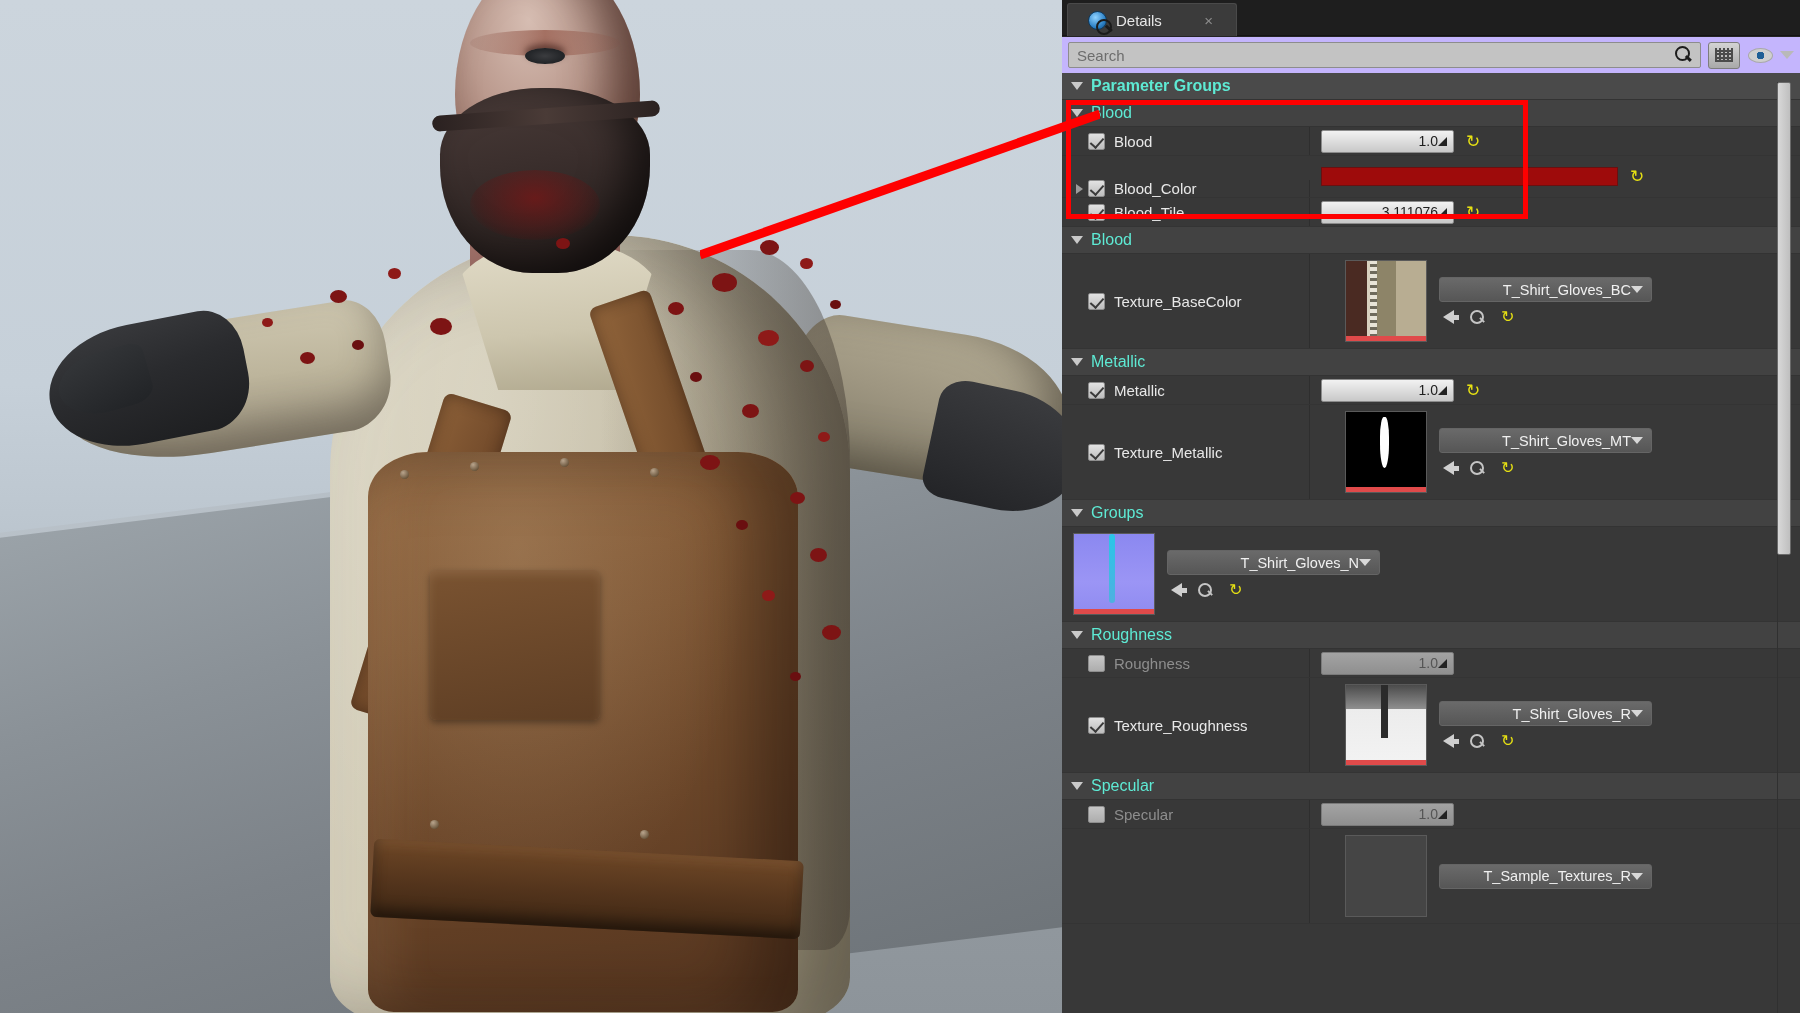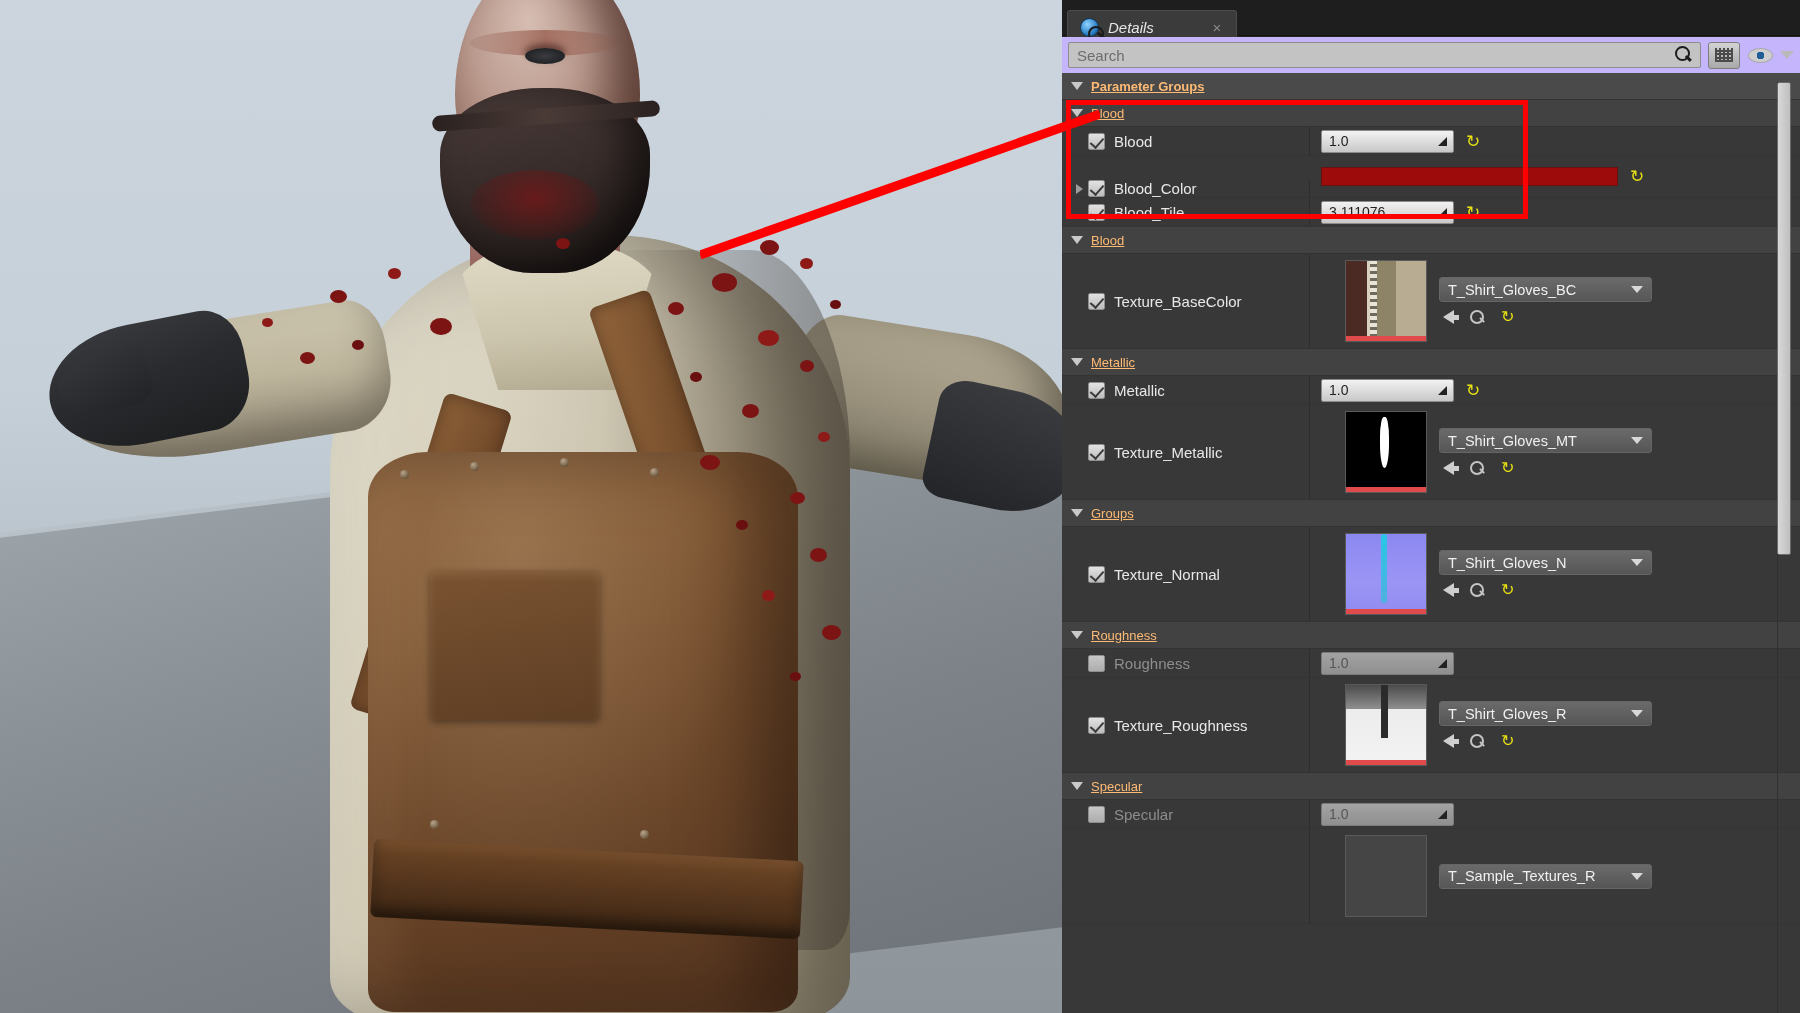--- a/index.html
+++ b/index.html
@@ -197,23 +197,23 @@
   
   #panel{
     position:absolute; left:1062px; top:0; width:738px; height:1013px;
     background:#242424; z-index:20;
   }
   #tabstrip{
     position:absolute; left:0; top:0; width:738px; height:36px;
     background:#1e1e1e; border-bottom:1px solid #141414;
   }
   #tab{
-    position:absolute; left:5px; top:10px; width:170px; height:33px;
+    position:absolute; left:5px; top:3px; width:170px; height:33px;
     background:#3b3b3b; border:1px solid #4a4a4a; border-bottom:none;
-    border-radius:3px 3px 0 0; display:flex; align-items:center; padding:0 12px;font-style:italic;
+    border-radius:3px 3px 0 0; display:flex; align-items:center; padding:0 20px;
   }
   #tabIcon{
     width:19px;height:19px;border-radius:50%;
     background:radial-gradient(circle at 38% 32%,#8fd2ff,#2a7fc4 62%,#134a7a);
     border:1px solid #0d3a60; position:relative; flex:none;
   }
   #tabIcon::after{
     content:"";position:absolute;left:7px;top:7px;width:12px;height:12px;
     border:2px solid #1b1b1b;border-radius:50%;
   }
@@ -279,21 +279,21 @@
   .grpHdr{
     height:27px; background:#4a4a4a; display:flex; align-items:center;
     padding-left:9px; border-bottom:1px solid #333;
   }
   .grpHdr.sub{background:#424242;}
   .tri{
     width:0;height:0;margin-right:8px;flex:none;
     border-left:6px solid transparent;border-right:6px solid transparent;
     border-top:8px solid #c9c9c9;
   }
-  .grpName{color:#fdba74;font-size:13px;text-decoration:underline;}
+  .grpName{color:#5eead4;font-size:16px;}
   .grpName.bold{font-weight:bold;}
 
   .row{display:flex;align-items:center;min-height:29px;border-bottom:1px solid #343434;}
   .row.tall{min-height:95px;gap:24px;}
   .lbl{
     width:248px;flex:none;display:flex;align-items:center;
     padding-left:26px;border-right:1px solid #2e2e2e;align-self:stretch;
   }
   .lbl.ind{padding-left:14px;margin-top:24px;}
   .expTri{
@@ -306,21 +306,21 @@
     background:linear-gradient(180deg,#e2e2e2,#bdbdbd);position:relative;margin-right:9px;
   }
   .cb.on::after{
     content:"";position:absolute;left:4px;top:1px;width:6px;height:11px;
     border:solid #3a3a3a;border-width:0 2.8px 2.8px 0;transform:rotate(42deg);
   }
   .cb.off{background:linear-gradient(180deg,#c7c7c7,#adadad);}
   .pname{color:#e8e8e8;font-size:15px;}
   .pname.dim{color:#8e8e8e;}
 
-  .val{flex:1;display:flex;align-items:center;padding-left:11px;align-self:stretch;}
+  .val{flex:1;display:flex;align-items:center;padding-left:11px;align-self:stretch;text-align:right;}
   .numfield{
     width:133px;height:23px;border:1px solid #8b8b8b;border-radius:2px;
     background:linear-gradient(180deg,#f2f2f2,#c8c8c8);
     display:flex;align-items:center;padding:0 4px 0 7px;position:relative;flex:none;
   }
   .numfield.dis{background:linear-gradient(180deg,#a3a3a3,#8f8f8f);border-color:#7a7a7a;}
   .numtxt{font-size:14px;color:#1e1e1e;flex:1;}
   .numtxt.dis{color:#555;}
   .spin{
     width:0;height:0;margin-right:2px;flex:none;
@@ -608,24 +608,20 @@
                 <span class="resetSm">↺</span>
               </div>
             </div>
           </div>
         </div>
         <div class="grpHdr sub">
           <span class="tri"></span>
           <span class="grpName">Groups</span>
         </div>
         <div class="row tall">
-          <div class="lbl">
-            <span class="cb on"></span>
-            <span class="pname">Texture_Normal</span>
-          </div>
           <div class="val">
             <div class="thumb th-n">
               <span class="ul"></span>
             </div>
             <div class="texcol">
               <div class="combo">
                 <span class="comboTxt">T_Shirt_Gloves_N</span>
                 <span class="comboArrow"></span>
               </div>
               <div class="texbtns">

